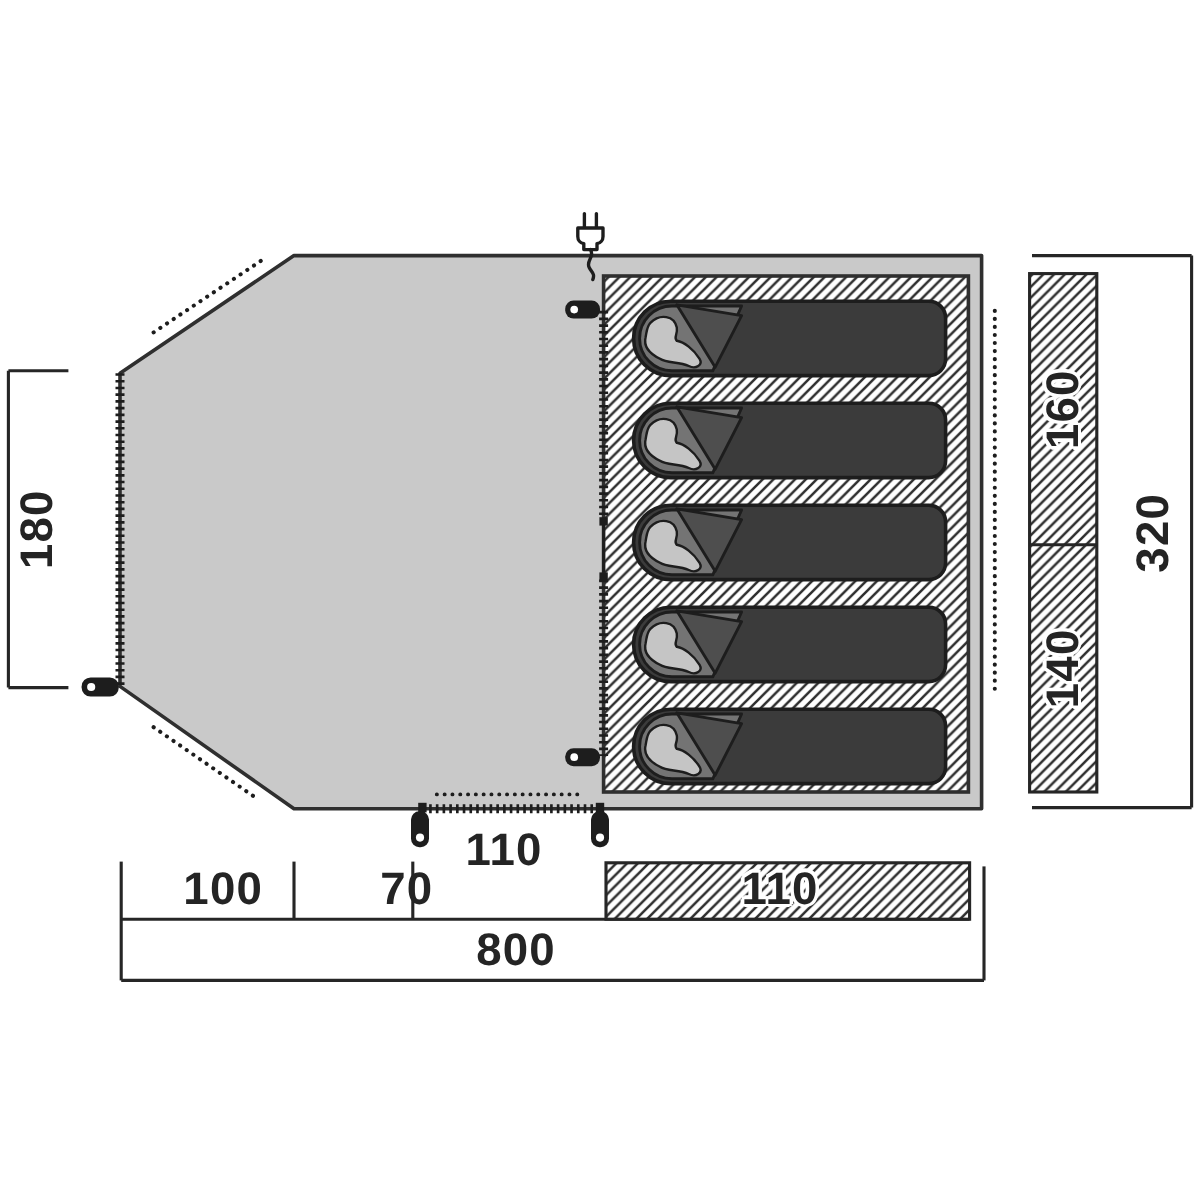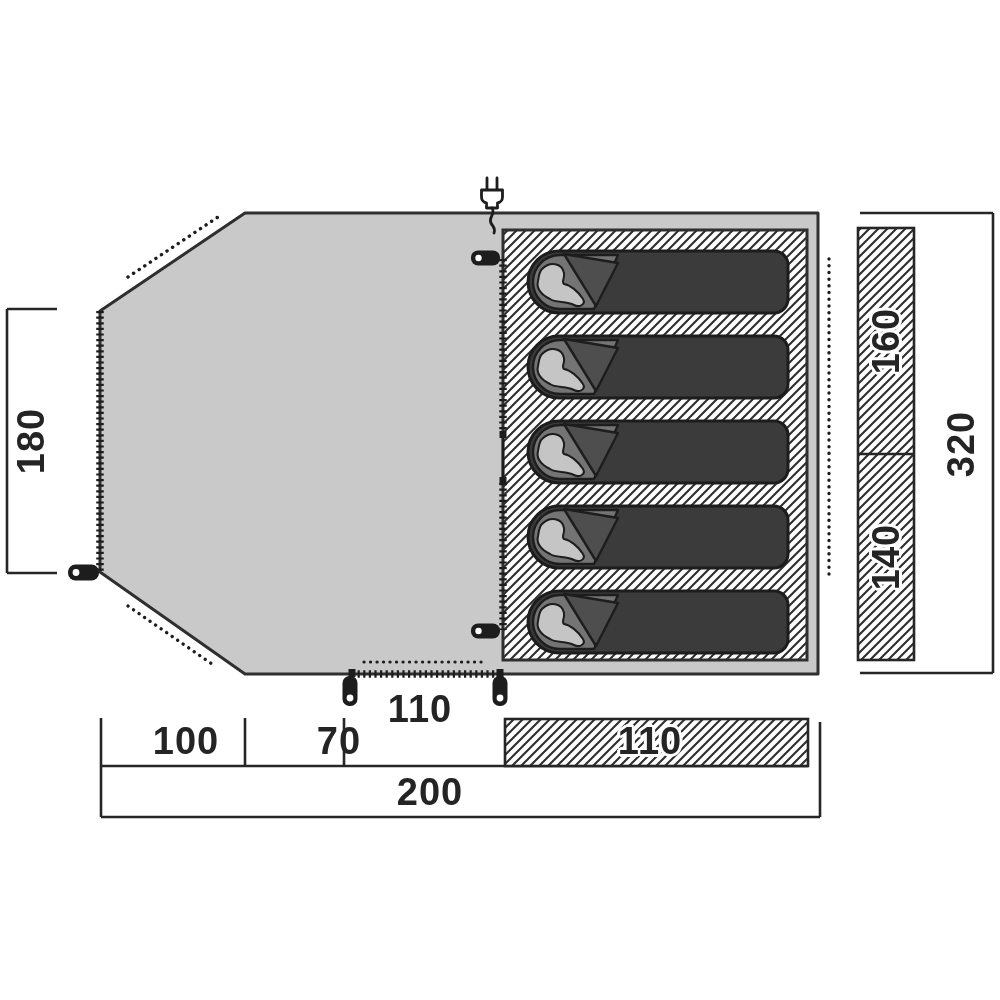--- a/index.html
+++ b/index.html
@@ -129,14 +129,14 @@
 
   <div class="dim-label rot" style="left:31px;top:441px;">180</div>
   <div class="dim-label rot halo" style="left:886px;top:341px;">160</div>
   <div class="dim-label rot halo" style="left:886px;top:557px;">140</div>
   <div class="dim-label rot" style="left:961px;top:444px;">320</div>
 
   <div class="dim-label" style="left:186px;top:741px;">100</div>
   <div class="dim-label" style="left:296px;top:741px;margin-left:43px;">70</div>
   <div class="dim-label" style="left:420px;top:709px;">110</div>
   <div class="dim-label halo" style="left:650px;top:741px;">110</div>
-  <div class="dim-label" style="left:430px;top:792px;">200</div>
+  <div class="dim-label" style="left:430px;top:792px;">800</div>
 </div>
 
 </body></html>

